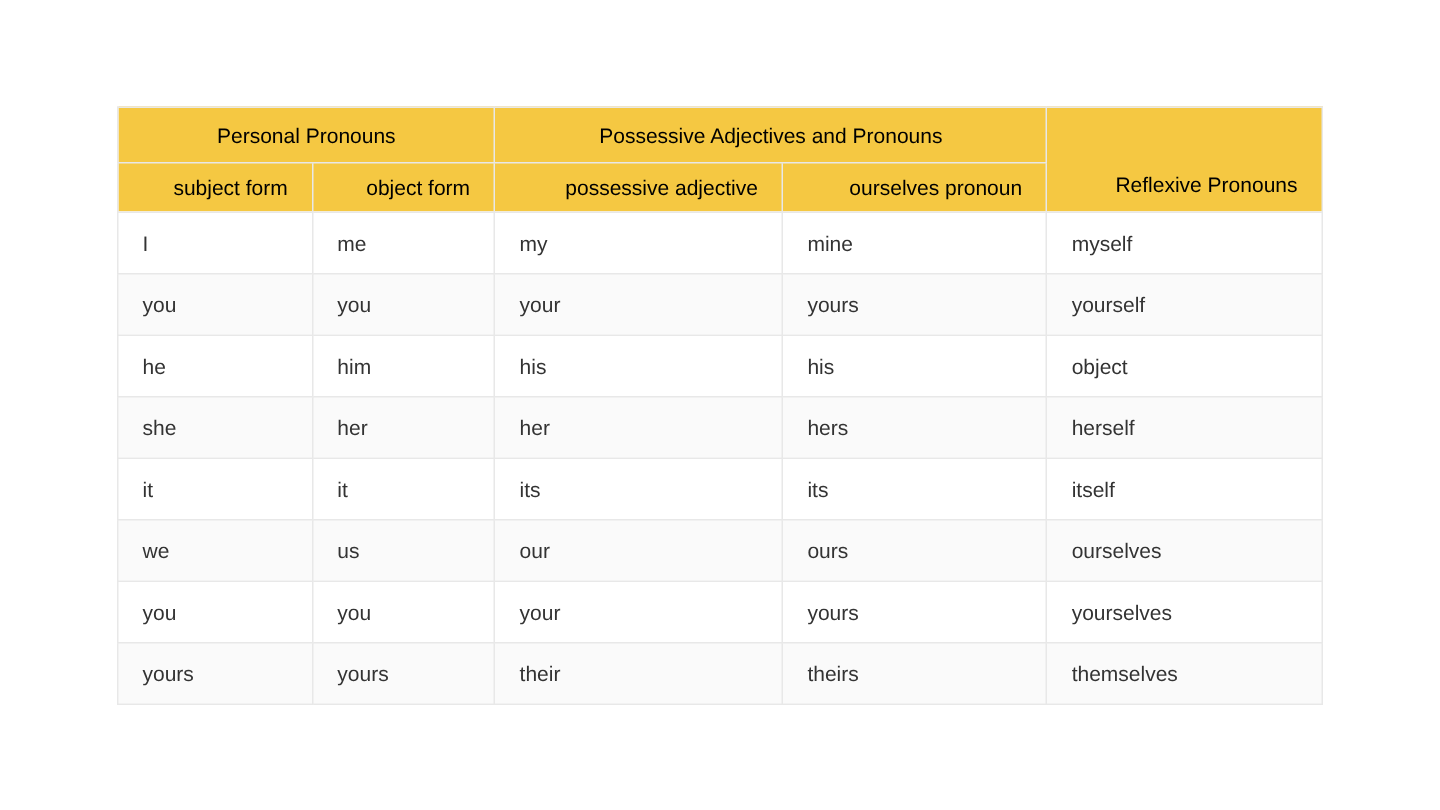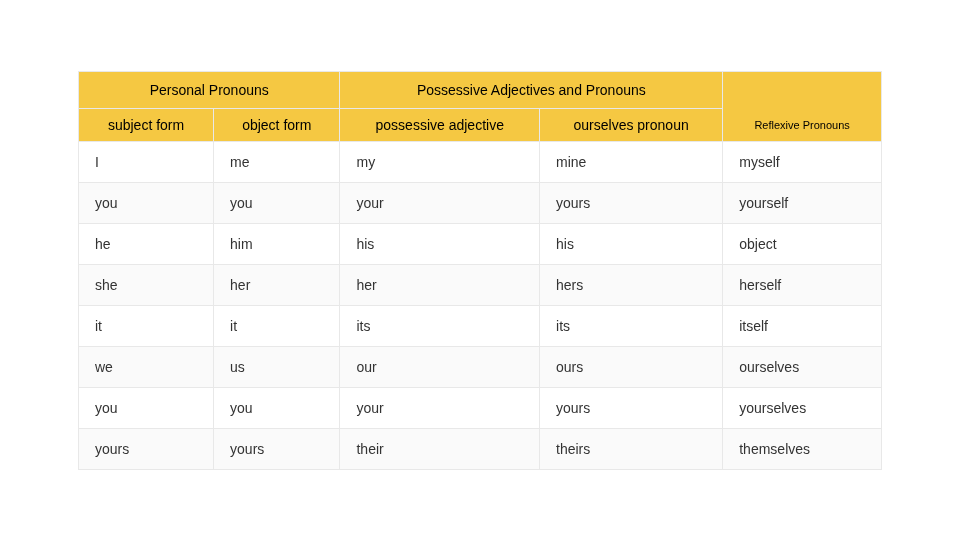--- a/index.html
+++ b/index.html
@@ -24,35 +24,35 @@
     }
 
     table {
       width: 100%;
       border-collapse: collapse;
     }
 
     .header-row th {
       background-color: #f5c842;
       padding: 10px 16px;
-      text-align: center;
+      text-align: right;
       font-weight: normal;
-      font-size: 11px;
+      font-size: 14px;
       border: 1px solid #e8e8e8;
     }
 
     .header-row th.group-header {
       text-align: center;
       font-size: 14px;
     }
 
     .subheader-row th {
       background-color: #f5c842;
       padding: 8px 16px;
-      text-align: center;
+      text-align: right;
       font-weight: normal;
       font-size: 14px;
       border: 1px solid #e8e8e8;
     }
 
     .data-row td {
       padding: 12px 16px;
       border: 1px solid #e8e8e8;
       background-color: #ffffff;
       font-size: 14px;

